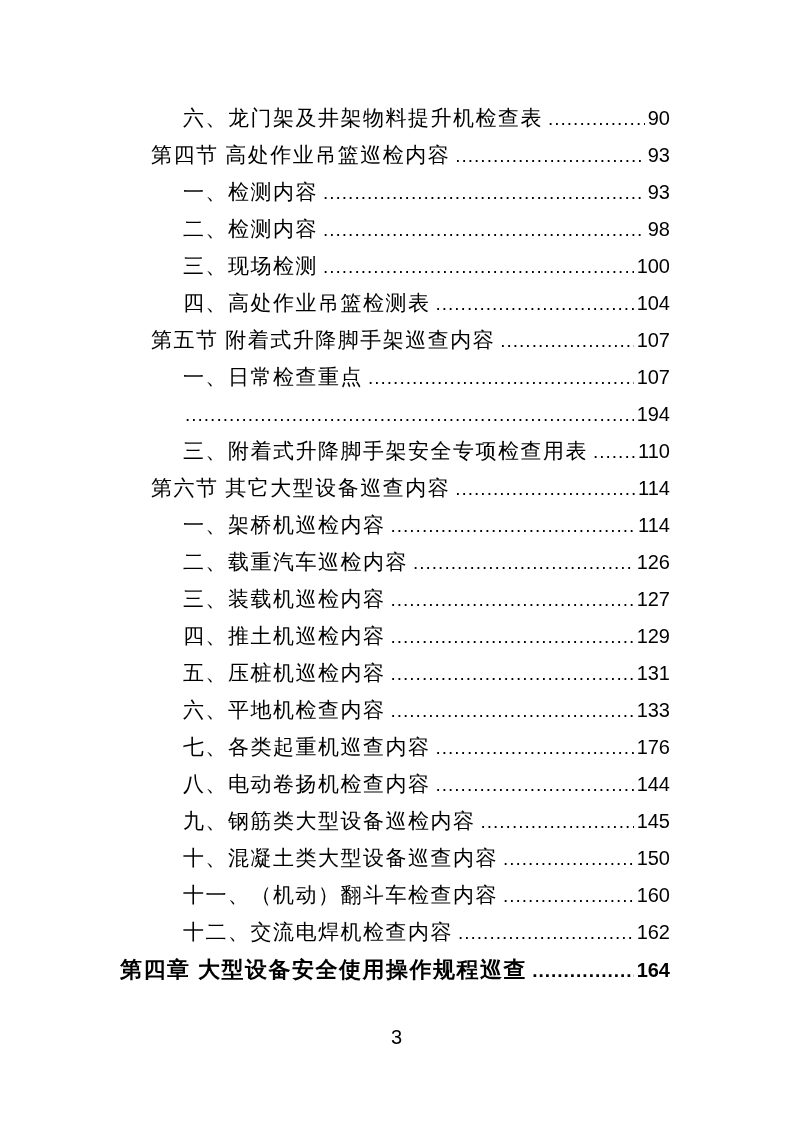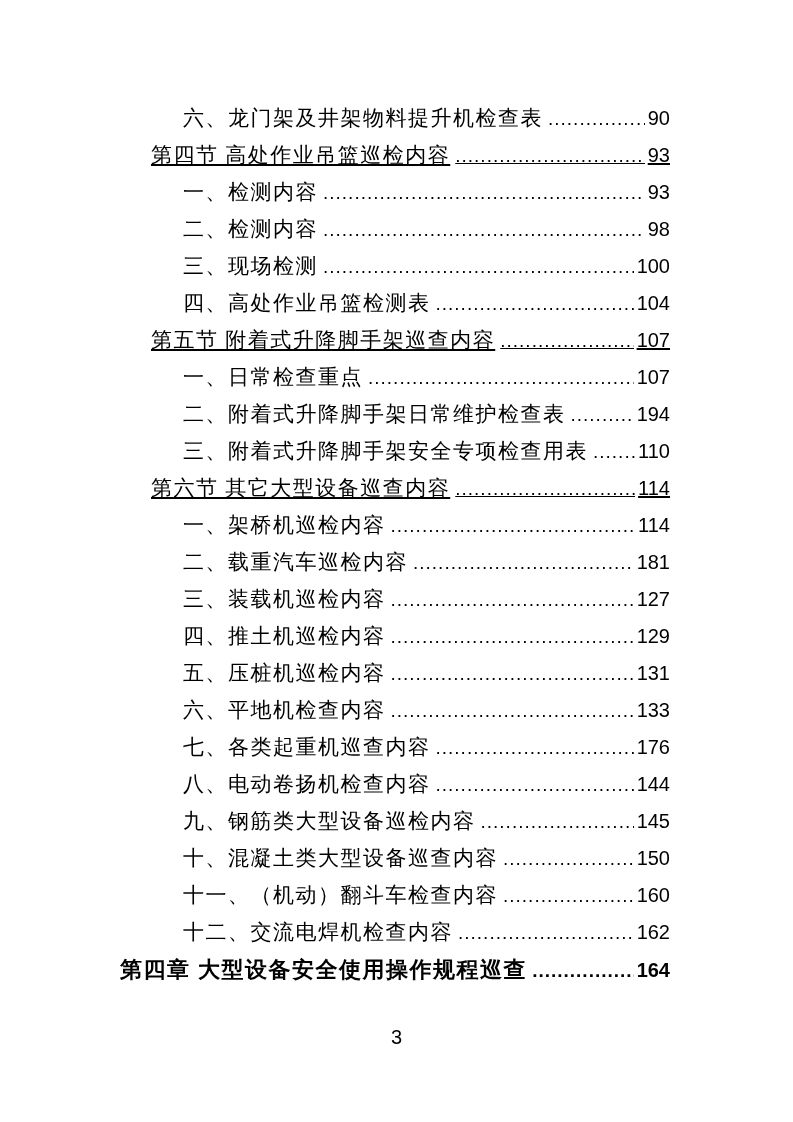--- a/index.html
+++ b/index.html
@@ -25,21 +25,21 @@
   .toc-row {
     display: flex;
     align-items: baseline;
     height: 37px;
     line-height: 37px;
     font-size: 21px;
     white-space: nowrap;
     justify-content: space-between;
   }
   .toc-row.lvl0 { margin-left: 0; }
-  .toc-row.lvl1 { margin-left: 31px; text-decoration: underline; }
+  .toc-row.lvl1 { margin-left: 31px; }
   .toc-row.lvl2 { margin-left: 63px; }
   .toc-title {
     flex: 0 0 auto;
     letter-spacing: 1.5px;
     padding-right: 3px;
   }
   .lvl0 .toc-title {
     font-family: "Liberation Sans", "DejaVu Sans", sans-serif;
     font-weight: 700;
     font-size: 22px;
@@ -125,21 +125,20 @@
     <span class="toc-page">107</span>
   </div>
 
   <div class="toc-row lvl2">
     <span class="toc-title">一、日常检查重点</span>
     <span class="toc-dots"></span>
     <span class="toc-page">107</span>
   </div>
 
   <div class="toc-row lvl2">
-    <span class="toc-title">二、附着式升降脚手架日常维护检查表</span>
     <span class="toc-dots"></span>
     <span class="toc-page">194</span>
   </div>
 
   <div class="toc-row lvl2">
     <span class="toc-title">三、附着式升降脚手架安全专项检查用表</span>
     <span class="toc-dots"></span>
     <span class="toc-page">110</span>
   </div>
 
@@ -151,21 +150,21 @@
 
   <div class="toc-row lvl2">
     <span class="toc-title">一、架桥机巡检内容</span>
     <span class="toc-dots"></span>
     <span class="toc-page">114</span>
   </div>
 
   <div class="toc-row lvl2">
     <span class="toc-title">二、载重汽车巡检内容</span>
     <span class="toc-dots"></span>
-    <span class="toc-page">181</span>
+    <span class="toc-page">126</span>
   </div>
 
   <div class="toc-row lvl2">
     <span class="toc-title">三、装载机巡检内容</span>
     <span class="toc-dots"></span>
     <span class="toc-page">127</span>
   </div>
 
   <div class="toc-row lvl2">
     <span class="toc-title">四、推土机巡检内容</span>

